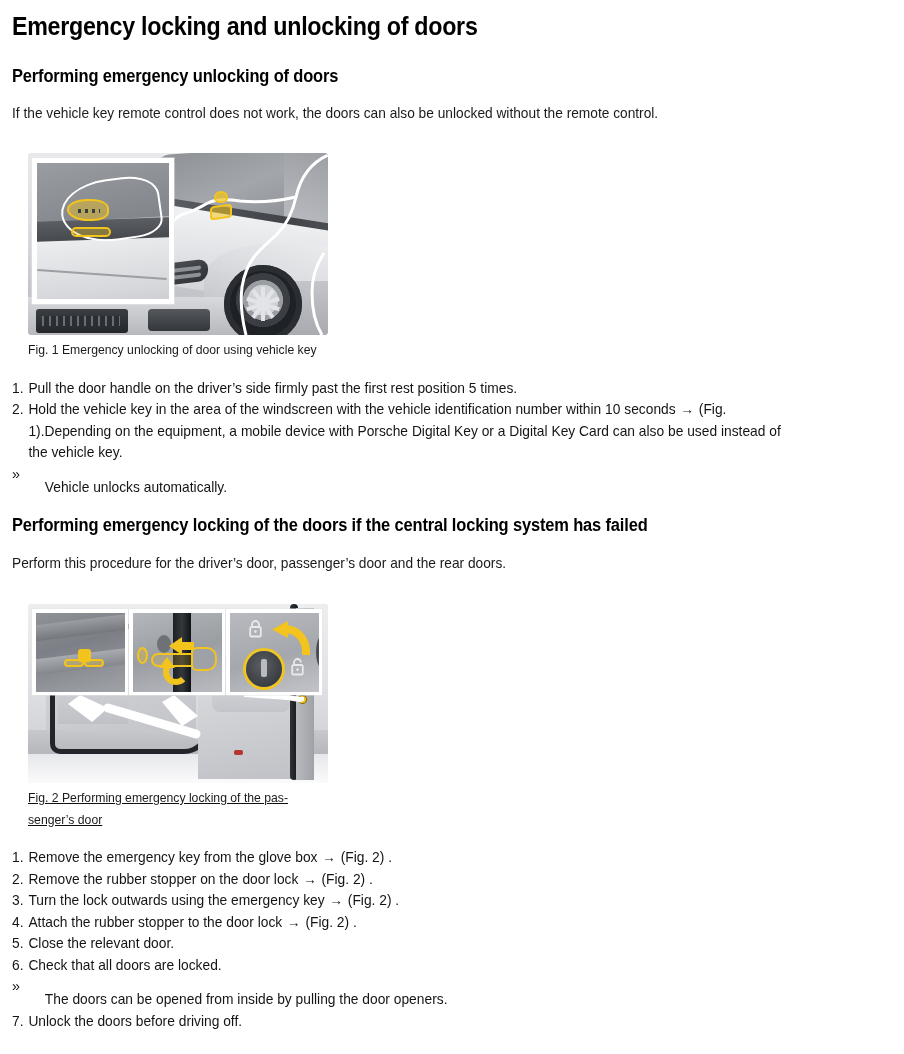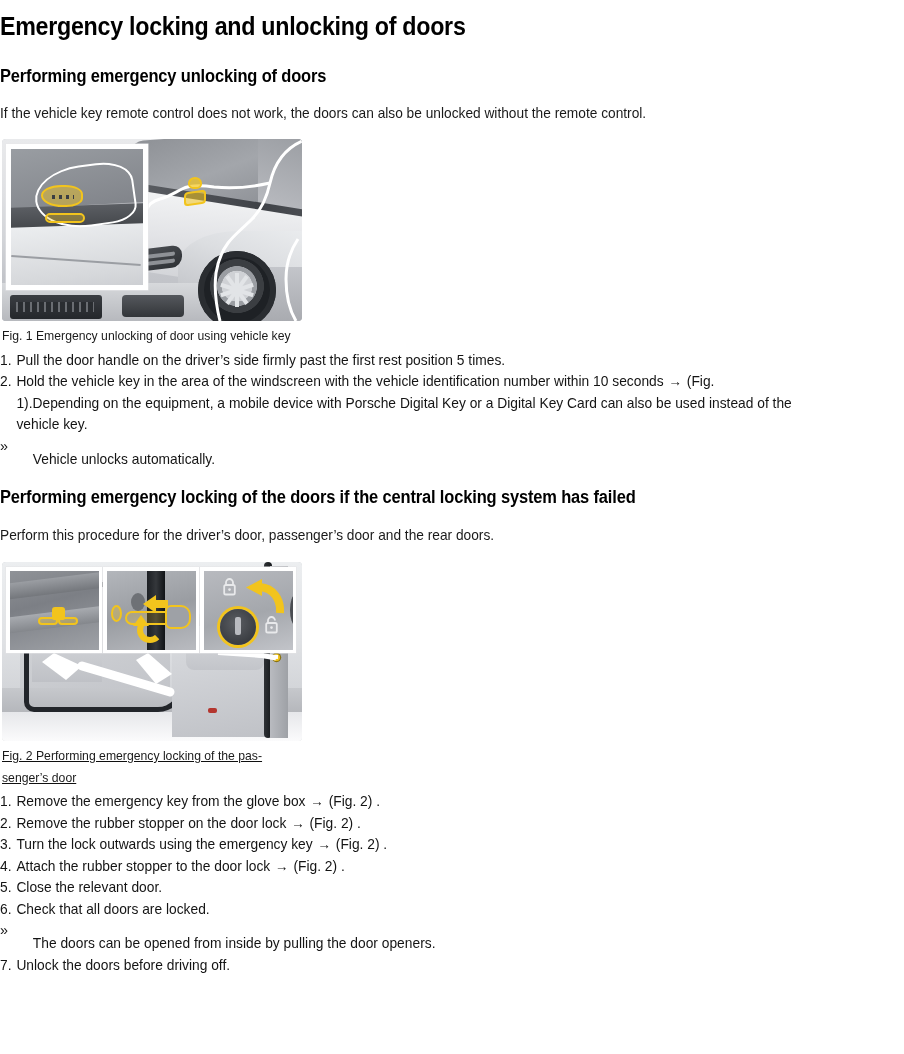--- a/index.html
+++ b/index.html
@@ -4,21 +4,21 @@
 <style>
   * { box-sizing: border-box; }
   html, body {
     margin: 0; padding: 0;
     width: 904px; height: 1054px;
     background: #ffffff;
     font-family: "Liberation Sans", sans-serif;
     color: #101010;
     overflow: hidden;
   }
-  .page { position: relative; width: 828px; height: 1054px; padding: 0 0; }
+  .page { position: relative; width: 828px; height: 1054px; padding: 0 12px; }
 
   h1.doc-title {
     font-size: 25px;
     font-weight: bold;
     letter-spacing: -0.3px;
     margin: 0;
     padding-top: 11px;
     line-height: 30px;
     color: #000;
     transform: scaleX(0.93);
@@ -41,21 +41,21 @@
     line-height: 19px;
     margin: 0;
     padding-top: 17px;
     color: #1a1a1a;
     transform: scaleX(0.96);
     transform-origin: left center;
   }
   p.intro-b { padding-top: 18px; }
 
   
-  .figure { margin: 2px; }
+  .figure { margin: 16px; }
   .fig1-wrap { padding-top: 14px; }
   .fig2-wrap { padding-top: 15px; text-decoration: underline; }
 
   .fig-img {
     position: relative;
     width: 300px;
     border-radius: 4px;
     overflow: hidden;
     background: #c9cbcf;
   }

